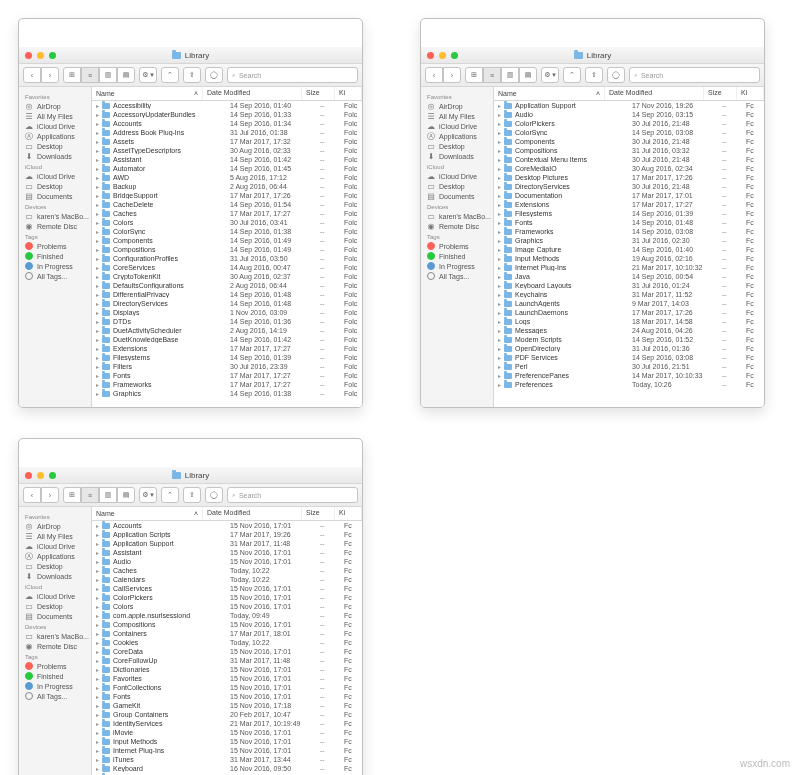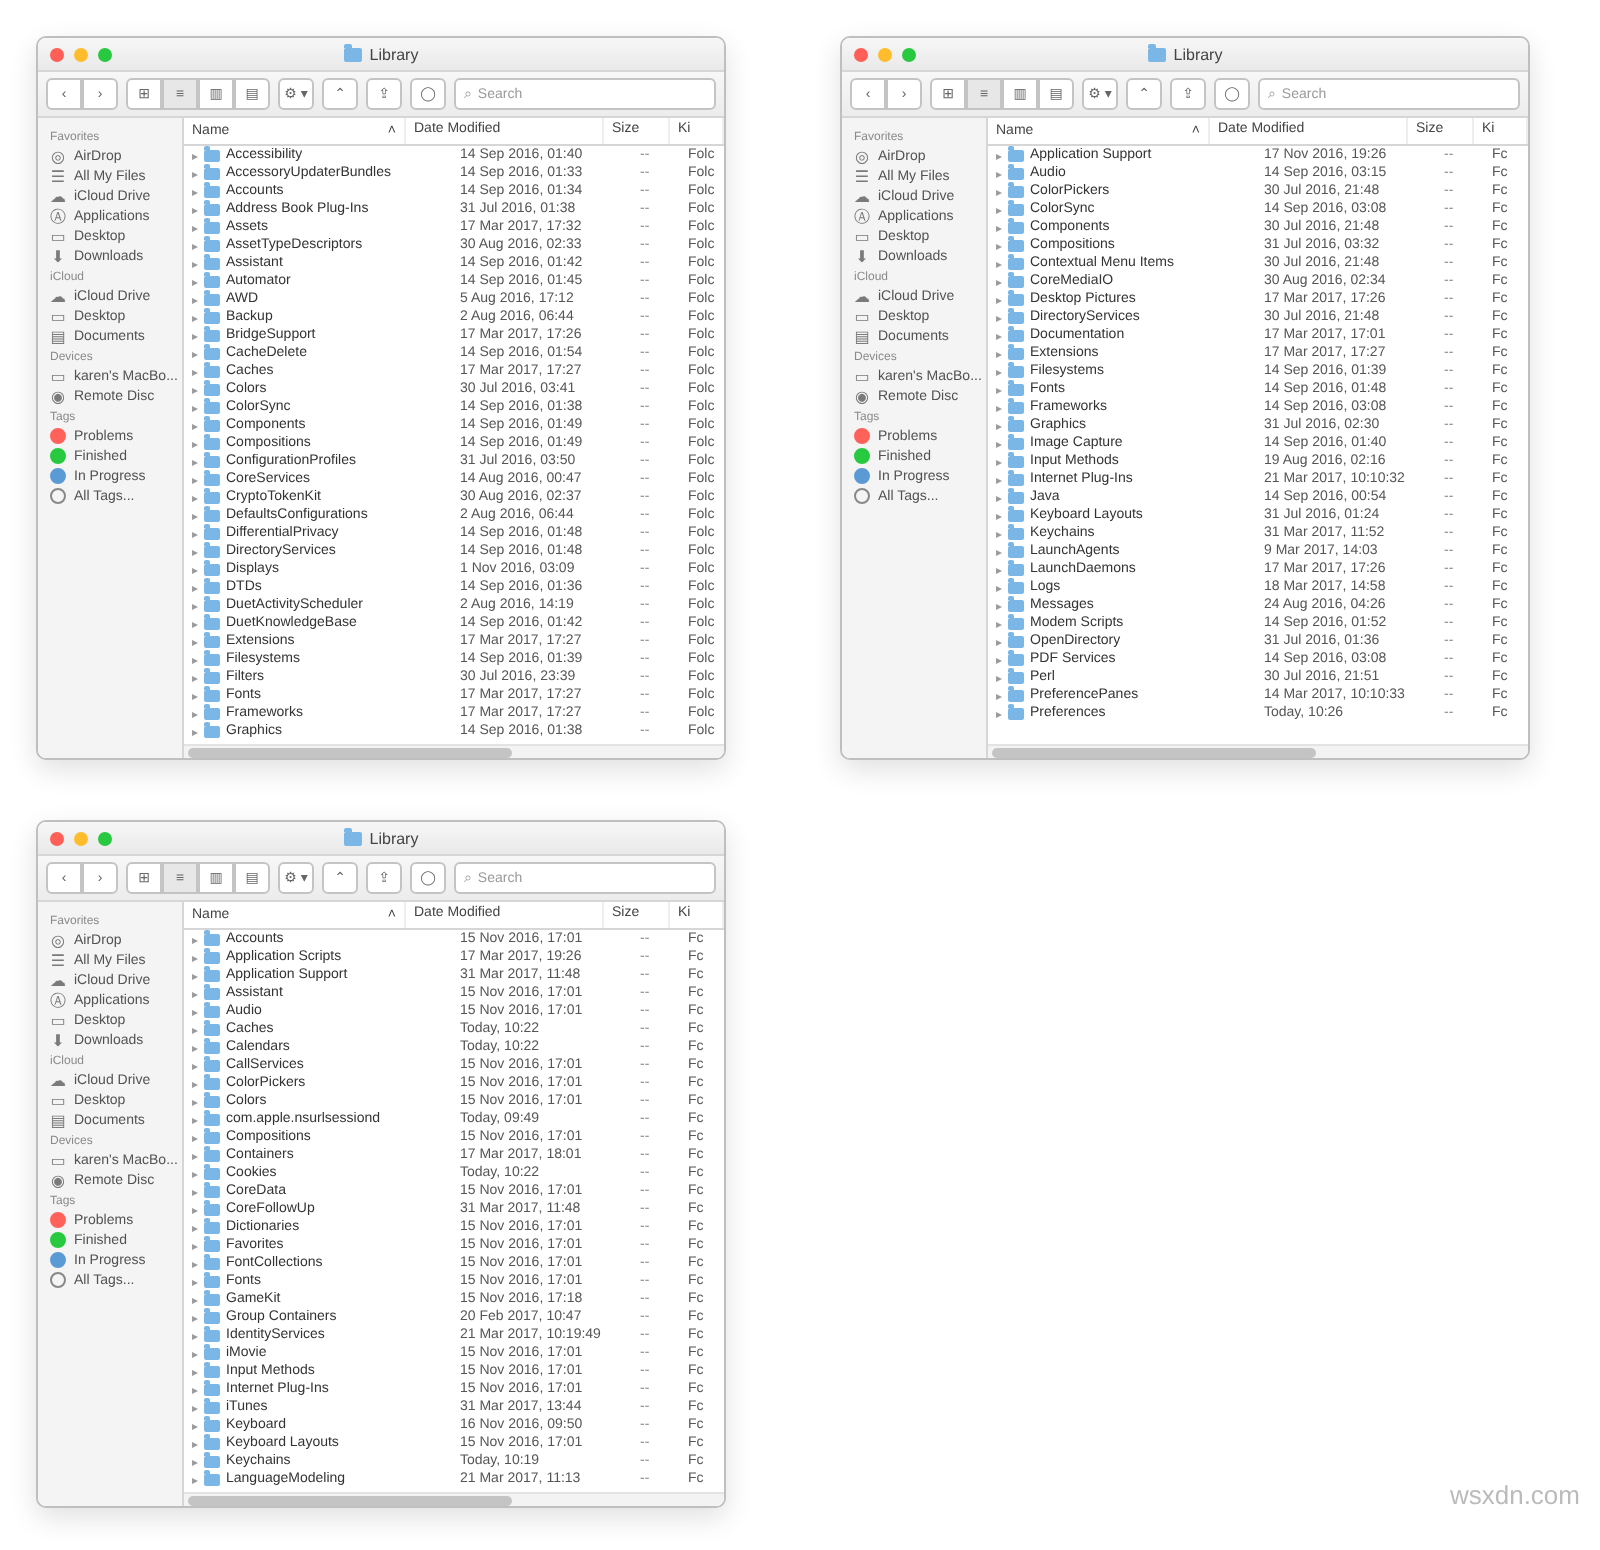--- a/index.html
+++ b/index.html
@@ -26,20 +26,21 @@
     box-shadow: 0 5px 14px rgba(0,0,0,0.12);
     overflow: hidden;
   }
   .titlebar {
     height: 16px;
     background: linear-gradient(#f7f7f7,#e9e9e9);
     border-bottom: 1px solid #d6d6d6;
     display: flex;
     align-items: center;
     position: relative;
+    margin-top: 28px;
   }
   .traffic { display: flex; gap: 5px; margin-left: 6px; }
   .dot { width: 7px; height: 7px; border-radius: 50%; }
   .dot.r { background:#ff5f57;} .dot.y{background:#ffbd2e;} .dot.g{background:#28c940;}
   .title {
     position: absolute; left: 0; right: 0; text-align: center;
     font-size: 8px; color:#444; display:flex; align-items:center; justify-content:center; gap:4px;
   }
   .folder-icon {
     width: 9px; height: 7px; background:#7bb7e6; border-radius:1px; position:relative;
@@ -72,21 +73,21 @@
   .row{display:flex;height:9px;align-items:center;font-size:7px;color:#333;padding-left:4px;}
   .row .arrow{color:#9a9a9a;width:6px;font-size:6px;}
   .row .fic{width:8px;height:6px;background:#7bb7e6;border-radius:1px;margin-right:3px;position:relative;}
   .row .fic::before{content:"";position:absolute;top:-1.5px;left:0;width:3px;height:1.5px;background:#7bb7e6;border-radius:1px 1px 0 0;}
   .row .nm{flex:1;overflow:hidden;text-overflow:ellipsis;white-space:nowrap;}
   .row .dt{width:90px;color:#555;}
   .row .sz{width:24px;color:#888;}
   .row .kd{width:18px;color:#555;}
   .scrollbar{height:8px;background:#f3f3f3;border-top:1px solid #e3e3e3;position:relative;}
   .scrollbar::after{content:"";position:absolute;left:2px;top:1px;height:5px;width:60%;background:#c4c4c4;border-radius:3px;}
-  .watermark{position:fixed;bottom:20px;right:10px;font-size:13px;color:#bbb;}
+  .watermark{position:fixed;bottom:6px;right:10px;font-size:10px;color:#bbb;}
 </style>
 </head>
 <body>
 
 <div class="grid" id="grid">
   <div class="finder">
     <div class="titlebar">
       <div class="traffic">
         <div class="dot r"></div>
         <div class="dot y"></div>

